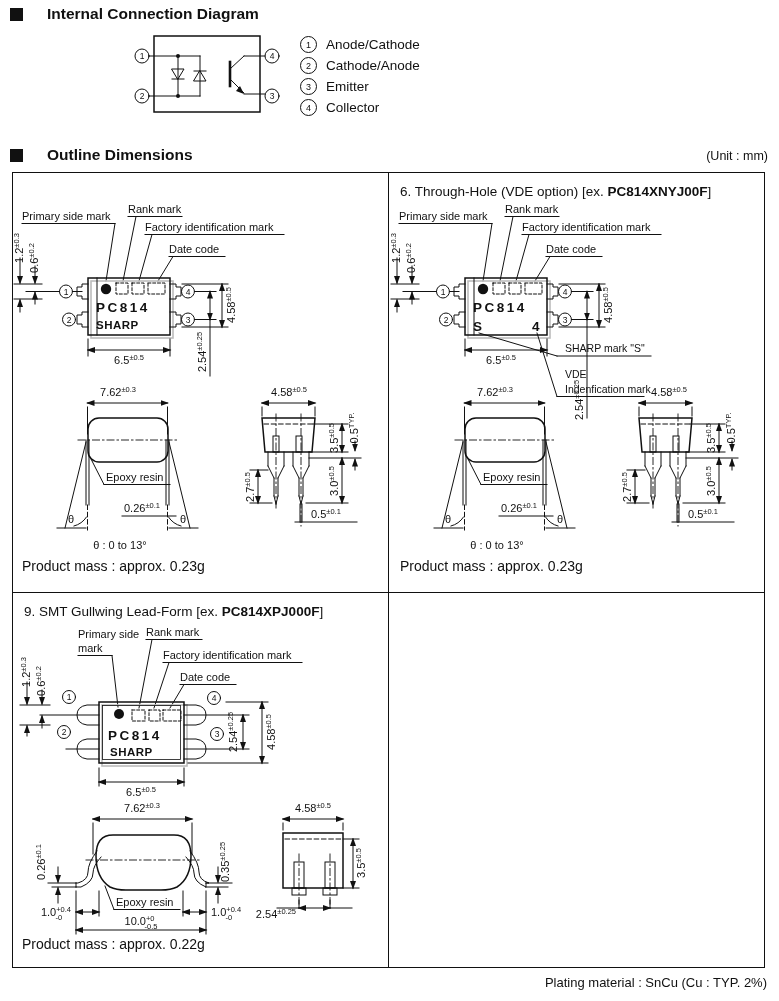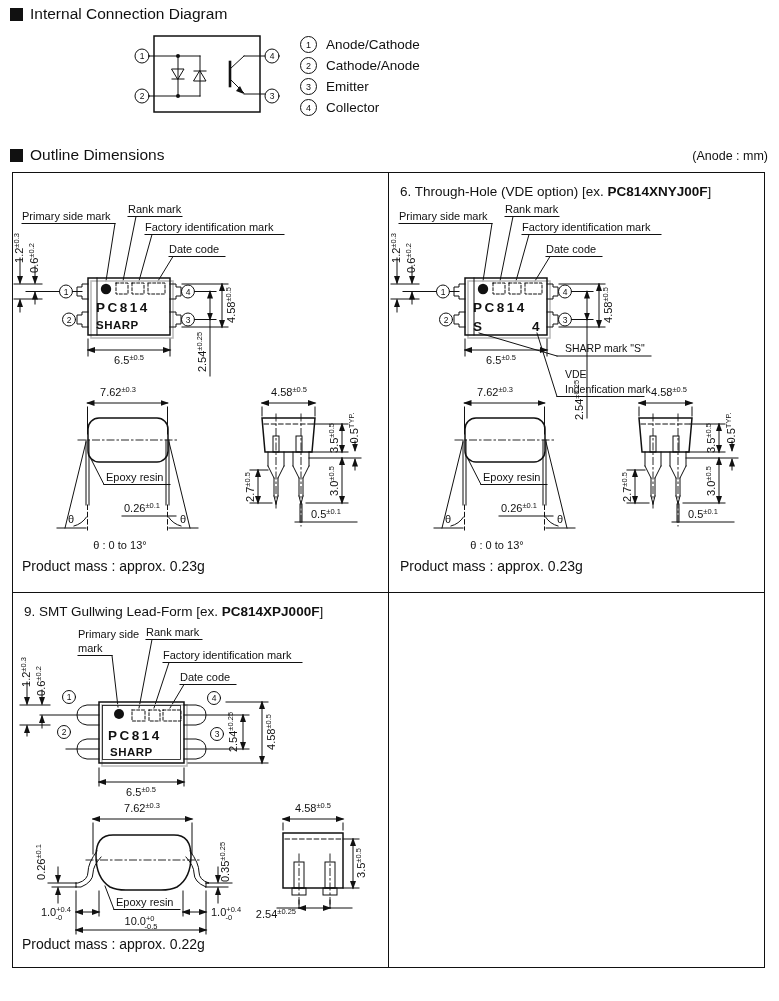--- a/index.html
+++ b/index.html
@@ -1,19 +1,19 @@
 <!DOCTYPE html>
 <html><head>
 <meta charset="utf-8">
 <style>
   html,body{margin:0;padding:0;background:#fff;}
   .page{position:relative;width:779px;height:1001px;background:#ffffff;color:#111;
         font-family:"Liberation Sans",sans-serif;overflow:hidden;}
   .abs{position:absolute;}
-  .h1{font-weight:normal;font-size:15.5px;display:flex;align-items:center;gap:7px;}
+  .h1{font-weight:bold;font-size:15.5px;display:flex;align-items:center;gap:24px;}
   .sq{display:inline-block;width:13px;height:13px;background:#111;}
   .unit{font-size:12.5px;}
   .sec-h{font-size:13.5px;white-space:nowrap;}
   .sec-h b{font-weight:bold;}
   .mass{font-size:14px;}
   .plating{font-size:13px;}
   .gridbox{border:1.6px solid #111;}
   .vline{border-left:1.6px solid #111;width:0;}
   .hline{border-top:1.6px solid #111;height:0;}
   .legend-row{position:absolute;display:flex;align-items:center;gap:9px;}
@@ -109,21 +109,21 @@
     <div class="legend-row" style="left:300px;top:99px;">
       <span class="lg-circ">4</span>
       <span class="lg-lab">Collector</span>
     </div>
   </div>
 
   <div class="abs h1" style="left:10px;top:146px;">
     <span class="sq"></span>
     <span>Outline Dimensions</span>
   </div>
-  <div class="abs unit" style="right:11px;top:149px;">(Anode : mm)</div>
+  <div class="abs unit" style="right:11px;top:149px;">(Unit : mm)</div>
 
   <div class="abs gridbox" style="left:12px;top:172px;width:753px;height:796px;box-sizing:border-box;"></div>
   <div class="abs vline" style="left:388px;top:172px;height:796px;"></div>
   <div class="abs hline" style="left:12px;top:592px;width:753px;"></div>
 
   <div class="abs sec-h" style="left:400px;top:184px;">
     <span>6. Through-Hole (VDE option) [ex. </span><b>PC814XNYJ00F</b><span>]</span>
   </div>
   <div class="abs sec-h" style="left:24px;top:604px;">
     <span>9. SMT Gullwing Lead-Form [ex. </span><b>PC814XPJ000F</b><span>]</span>
@@ -558,13 +558,14 @@
       <line class="ln" x1="287" y1="280" x2="287" y2="288"></line>
       <line class="ln" x1="318" y1="280" x2="318" y2="288"></line>
       <line class="ln" x1="265" y1="288" x2="287" y2="288"></line>
       <line class="ln" x1="318" y1="288" x2="340" y2="288"></line>
       <line class="ln" x1="287" y1="288" x2="318" y2="288" marker-start="url(#mS)" marker-end="url(#mE)"></line>
       <text class="dim end" x="284" y="298"><tspan>2.54</tspan><tspan class="tol" dy="-4">±0.25</tspan></text>
     </g>
   </svg>
   <div class="abs mass" style="left:22px;top:936px;">Product mass : approx. 0.22g</div>
 
+  <div class="abs plating" style="right:12px;top:975px;">Plating material : SnCu (Cu : TYP. 2%)</div>
 </div>
 
 </body></html>

